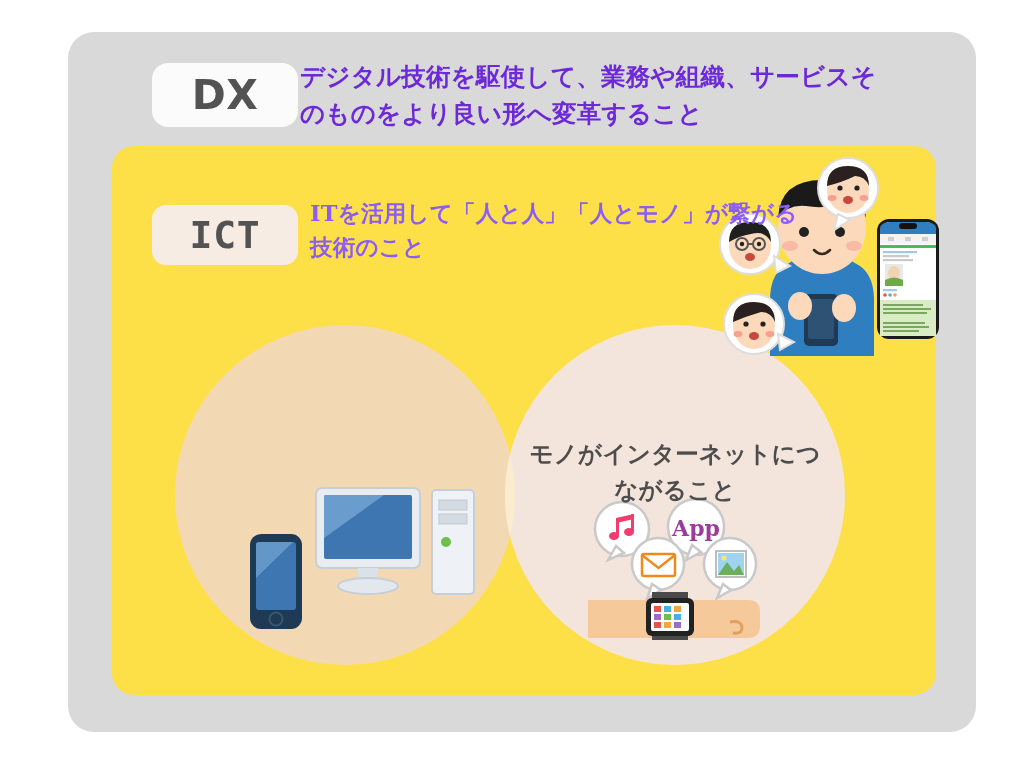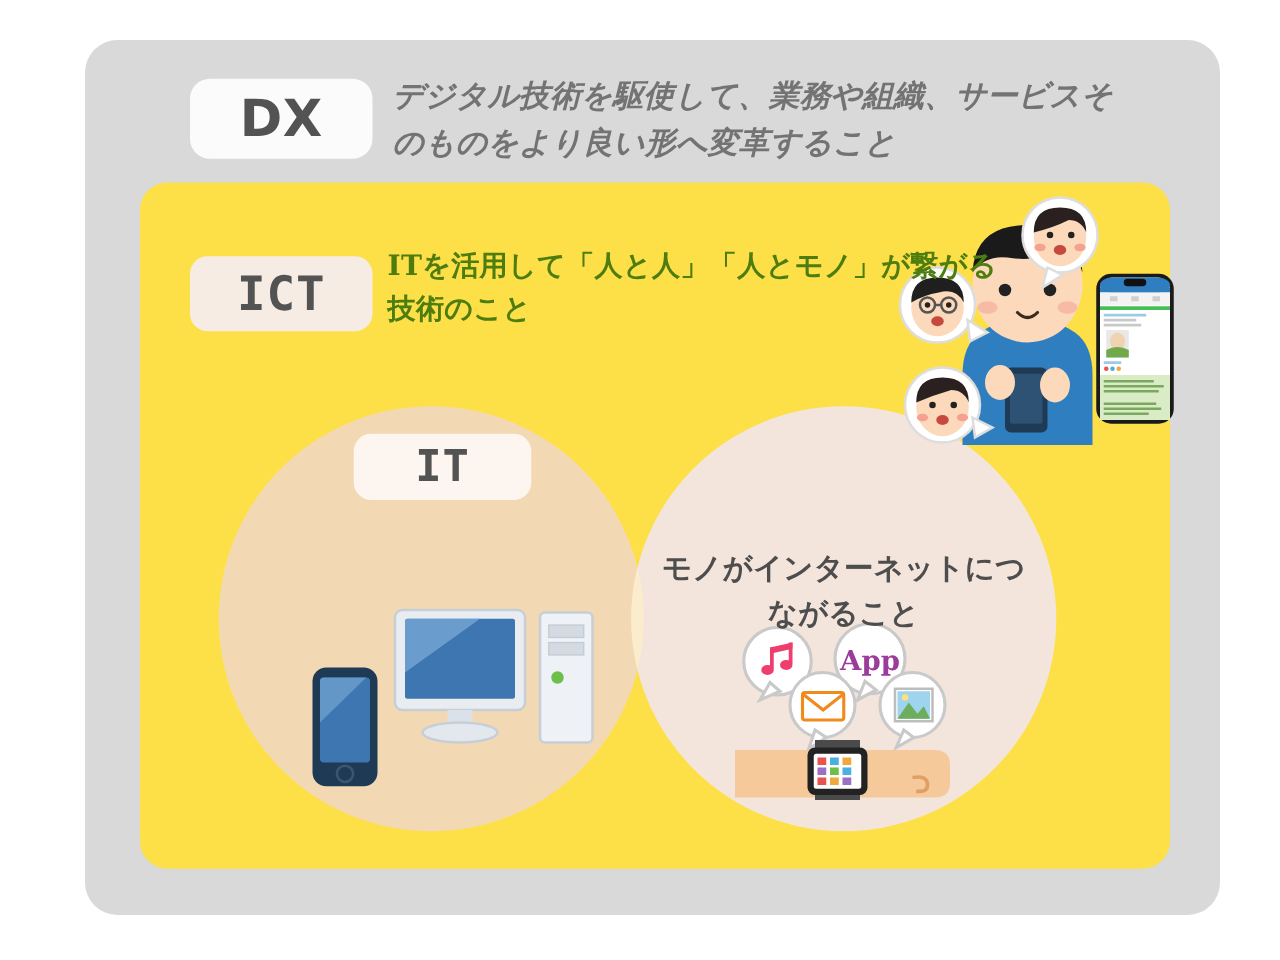--- a/index.html
+++ b/index.html
@@ -50,24 +50,24 @@
     left:603px;top:347px;width:142px;height:53px;
     background:#fdf6f0;font-size:35px;
   }
 
   
   .desc{
     position:absolute;color:#4d4d4d;font-weight:bold;
     line-height:1.52;letter-spacing:.01em;
   }
   .desc-dx{
-    left:314px;top:58px;width:580px;font-size:24.5px;color:#737373;font-style:italic;
+    left:300px;top:58px;width:580px;font-size:24.5px;color:#6d28d9;
   }
   .desc-ict{
-    left:310px;top:196px;width:500px;font-size:22.5px;color:#4d7c0f;
+    left:310px;top:196px;width:500px;font-size:22.5px;color:#8b5cf6;
     font-family:"DejaVu Serif","Liberation Serif",serif;font-weight:bold;
   }
   .desc-it{
     left:175px;top:430px;width:360px;font-size:23.5px;text-align:center;color:#4d4d4d;
   }
   .desc-iot{
     left:520px;top:413px;width:310px;font-size:23.5px;text-align:center;color:#4d4d4d;margin-top:24px;
   }
 
   .venn-svg{position:absolute;left:0;top:0;width:824px;height:549px;}
@@ -265,17 +265,16 @@
     <rect x="7" y="90" width="48" height="2" fill="#7aa85f"></rect>
     <rect x="7" y="94" width="44" height="2" fill="#7aa85f"></rect>
     <rect x="7" y="104" width="42" height="2" fill="#7aa85f"></rect>
     <rect x="7" y="108" width="46" height="2" fill="#7aa85f"></rect>
     <rect x="7" y="112" width="36" height="2" fill="#7aa85f"></rect>
   </svg>
 
   <div class="badge badge-ict">ICT</div>
   <div class="desc desc-ict">ITを活用して「人と人」「人とモノ」が繋がる技術のこと</div>
 
-  <div class="badge badge-it">IT</div>
 
   <div class="desc desc-iot">モノがインターネットにつながること</div>
 
 </div>
 
 </body></html>

